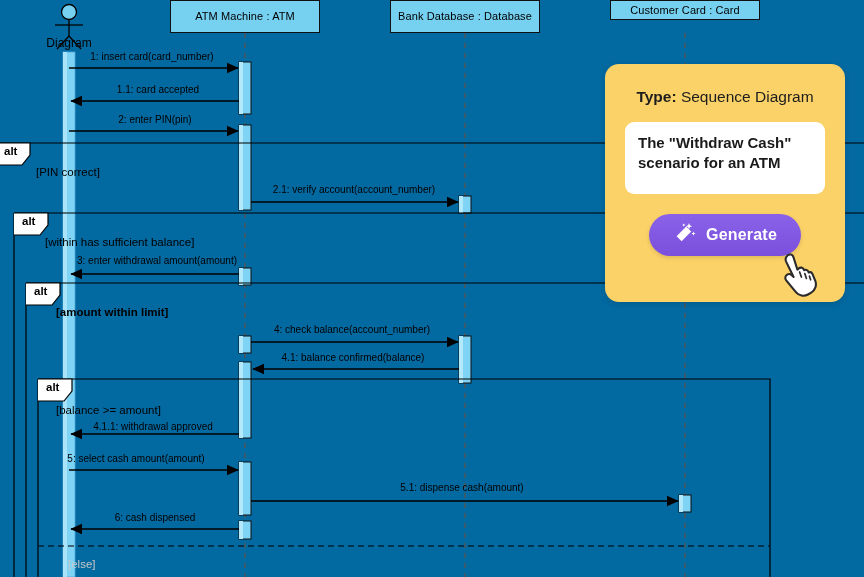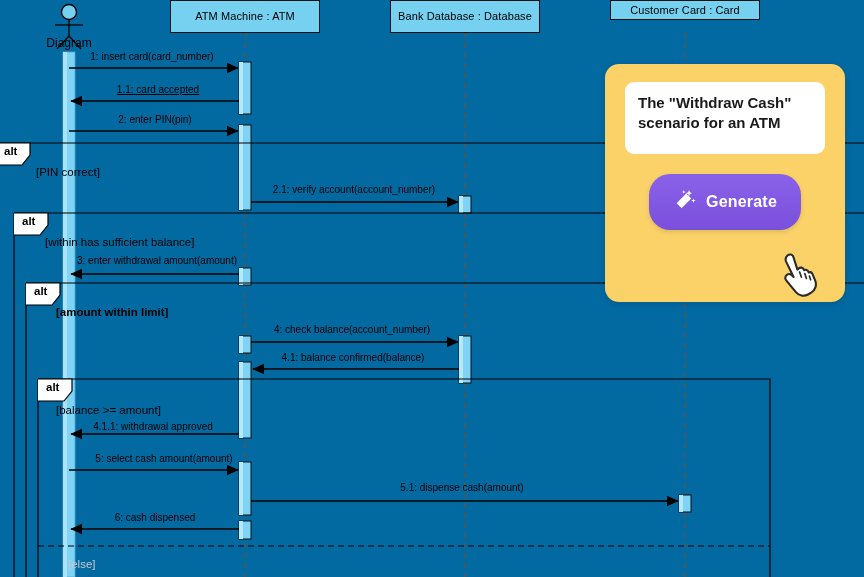--- a/index.html
+++ b/index.html
@@ -116,21 +116,21 @@
     padding: 11px 13px 12px 13px;
     font-size: 15px;
     font-weight: bold;
     color: #1a1a1a;
     line-height: 1.32;
     min-height: 72px;
   }
   #generate-button {
     margin: 20px auto 0 auto;
     width: 152px;
-    height: 56px;
+    height: 42px;
     border-radius: 21px;
     background: #7f56e0;
     background: linear-gradient(180deg, #8a62e8 0%, #7a4fdc 100%);
     border: none;
     display: flex;
     align-items: center;
     justify-content: center;
     gap: 9px;
     cursor: pointer;
     box-shadow: 0 2px 4px rgba(0,0,0,0.12);
@@ -264,46 +264,50 @@
   <div class="lifeline-box" style="left:390px; top:0px; width:150px; height:33px;">
     <span>Bank Database : Database</span>
   </div>
   <div class="lifeline-box" style="left:610px; top:0px; width:150px; height:20px;">
     <span>Customer Card : Card</span>
   </div>
 
   <div class="actor-label" style="left:19px; top:36px; width:100px;">Diagram</div>
 
   <div class="msg-label center" style="left:152px; top:52px;">1: insert card(card_number)</div>
-  <div class="msg-label center" style="left:158px; top:85px;text-decoration:underline;">1.1: card accepted</div>
+  <div class="msg-label center" style="left:158px; top:85px;">1.1: card accepted</div>
   <div class="msg-label center" style="left:155px; top:115px;">2: enter PIN(pin)</div>
   <div class="msg-label center" style="left:354px; top:185px;">2.1: verify account(account_number)</div>
   <div class="msg-label center" style="left:157px; top:256px;">3: enter withdrawal amount(amount)</div>
   <div class="msg-label center" style="left:352px; top:325px;">4: check balance(account_number)</div>
   <div class="msg-label center" style="left:353px; top:353px;">4.1: balance confirmed(balance)</div>
   <div class="msg-label center" style="left:153px; top:422px;">4.1.1: withdrawal approved</div>
-  <div class="msg-label center" style="left:164px; top:454px;">5: select cash amount(amount)</div>
+  <div class="msg-label center" style="left:136px; top:454px;">5: select cash amount(amount)</div>
   <div class="msg-label center" style="left:462px; top:483px;text-align:right;">5.1: dispense cash(amount)</div>
   <div class="msg-label center" style="left:155px; top:513px;">6: cash dispensed</div>
 
   <div class="frag-kw" style="left:4px; top:146px;">alt</div>
   <div class="guard-label" style="left:36px; top:167px;">[PIN correct]</div>
 
   <div class="frag-kw" style="left:22px; top:216px;">alt</div>
   <div class="guard-label" style="left:45px; top:237px;">[within has sufficient balance]</div>
 
   <div class="frag-kw" style="left:34px; top:286px;">alt</div>
   <div class="guard-label" style="left:56px; top:307px;font-weight:bold;">[amount within limit]</div>
 
   <div class="frag-kw" style="left:46px; top:382px;">alt</div>
   <div class="guard-label" style="left:56px; top:405px;">[balance &gt;= amount]</div>
   <div class="guard-label faded" style="left:68px; top:559px;">[else]</div>
 
   <div id="overlay-card">
 
+    <div class="overlay-type-row">
+      <span class="k">Type:</span>
+      <span>Sequence Diagram</span>
+    </div>
 
     <div id="overlay-prompt-box">
       <span>The "Withdraw Cash" scenario for an ATM</span>
     </div>
 
     <div id="generate-button">
       <span class="wand-icon">
         <svg width="24" height="24" viewBox="0 0 24 24" xmlns="http://www.w3.org/2000/svg">
           <path d="M13.2 5.6 L18.2 10.6 L8.6 20.2 L3.6 15.2 Z" fill="#ffffff"></path>
           <path d="M16.0 2.0 L16.9 4.3 L19.2 5.2 L16.9 6.1 L16.0 8.4 L15.1 6.1 L12.8 5.2 L15.1 4.3 Z" fill="#ffffff"></path>

